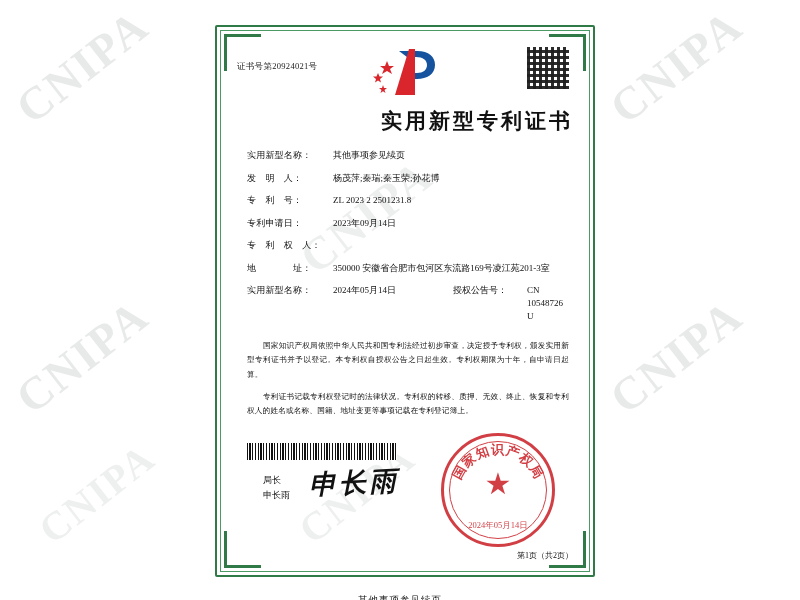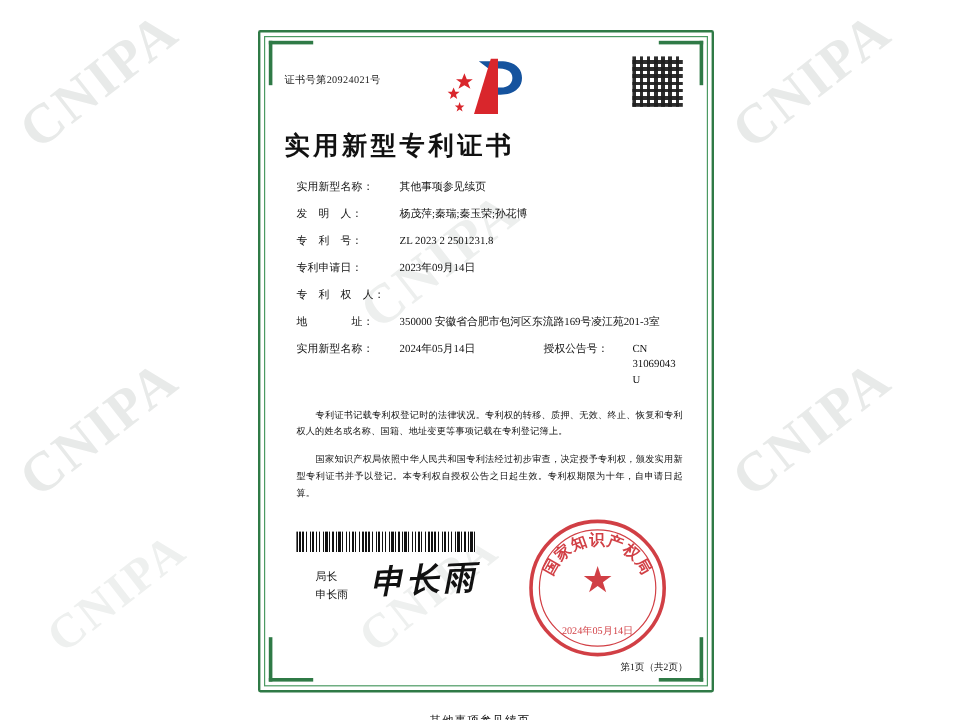--- a/index.html
+++ b/index.html
@@ -106,21 +106,21 @@
     height: 42px;
     background:
       repeating-linear-gradient(90deg, #111 0 3px, #fff 3px 6px),
       repeating-linear-gradient(0deg, #111 0 3px, #fff 3px 6px);
     background-blend-mode: multiply;
     opacity: 0.88;
   }
 
   
   .title {
-    text-align: left;
+    text-align: right;
     font-family: "Liberation Serif", serif;
     font-weight: bold;
     font-size: 21px;
     letter-spacing: 3px;
     color: #111;
     margin-top: 4px;
     margin-bottom: 14px;
   }
 
   
@@ -338,27 +338,27 @@
           <div class="flabel">专　利　权　人：</div>
         </div>
         <div class="frow">
           <div class="flabel">地　　　　址：</div>
           <div class="fvalue">350000 安徽省合肥市包河区东流路169号凌江苑201-3室</div>
         </div>
         <div class="frow two">
           <div class="flabel">实用新型名称：</div>
           <div class="fvalue">2024年05月14日</div>
           <div class="flabel2">授权公告号：</div>
-          <div class="fvalue2">CN 31069043 U</div>
+          <div class="fvalue2">CN 10548726 U</div>
         </div>
       </div>
 
       <div class="paras">
+        <div class="para">国家知识产权局依照中华人民共和国专利法经过初步审查，决定授予专利权，颁发实用新型专利证书并予以登记。本专利权自授权公告之日起生效。专利权期限为十年，自申请日起算。</div>
         <div class="para">专利证书记载专利权登记时的法律状况。专利权的转移、质押、无效、终止、恢复和专利权人的姓名或名称、国籍、地址变更等事项记载在专利登记簿上。</div>
-        <div class="para">国家知识产权局依照中华人民共和国专利法经过初步审查，决定授予专利权，颁发实用新型专利证书并予以登记。本专利权自授权公告之日起生效。专利权期限为十年，自申请日起算。</div>
       </div>
 
       <div class="barcode"></div>
 
       <div class="sig-block">
         <div>局长</div>
         <div>申长雨</div>
       </div>
       <div class="sig-hand">申长雨</div>
 

